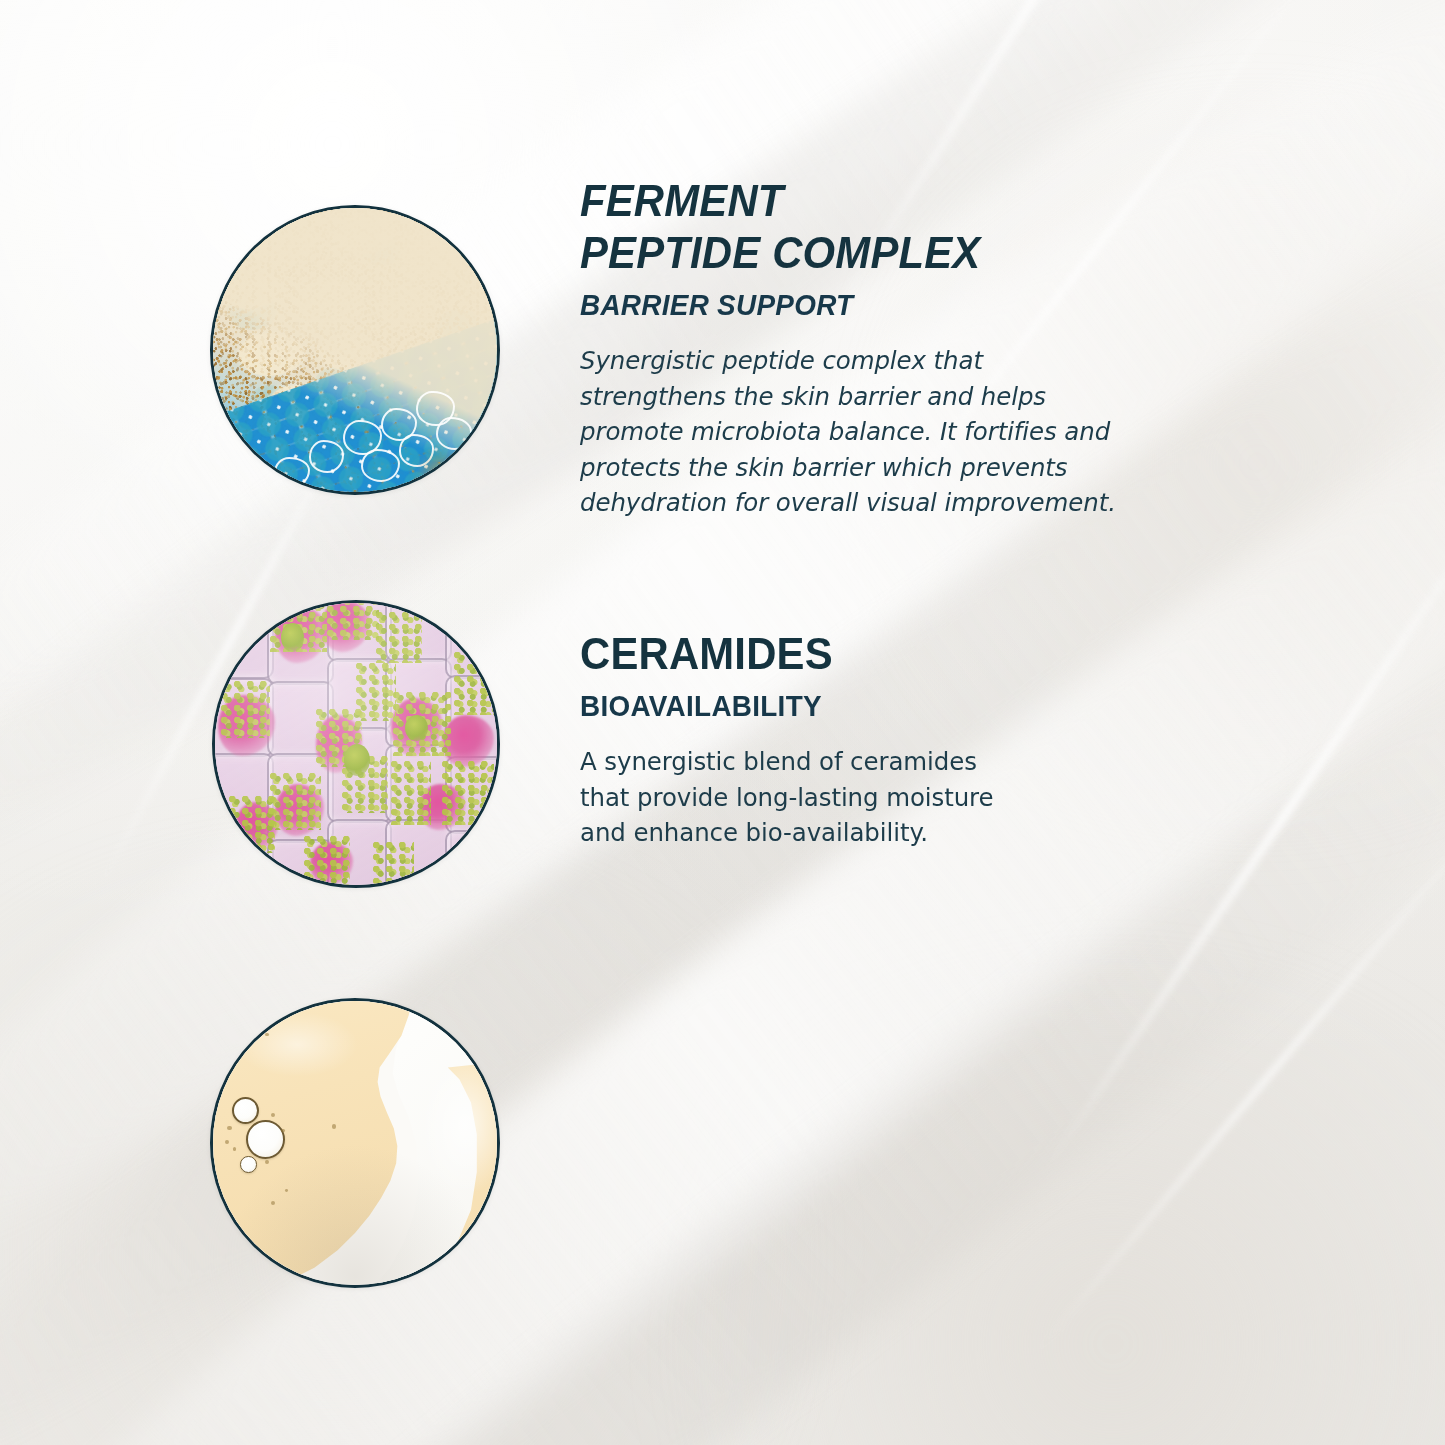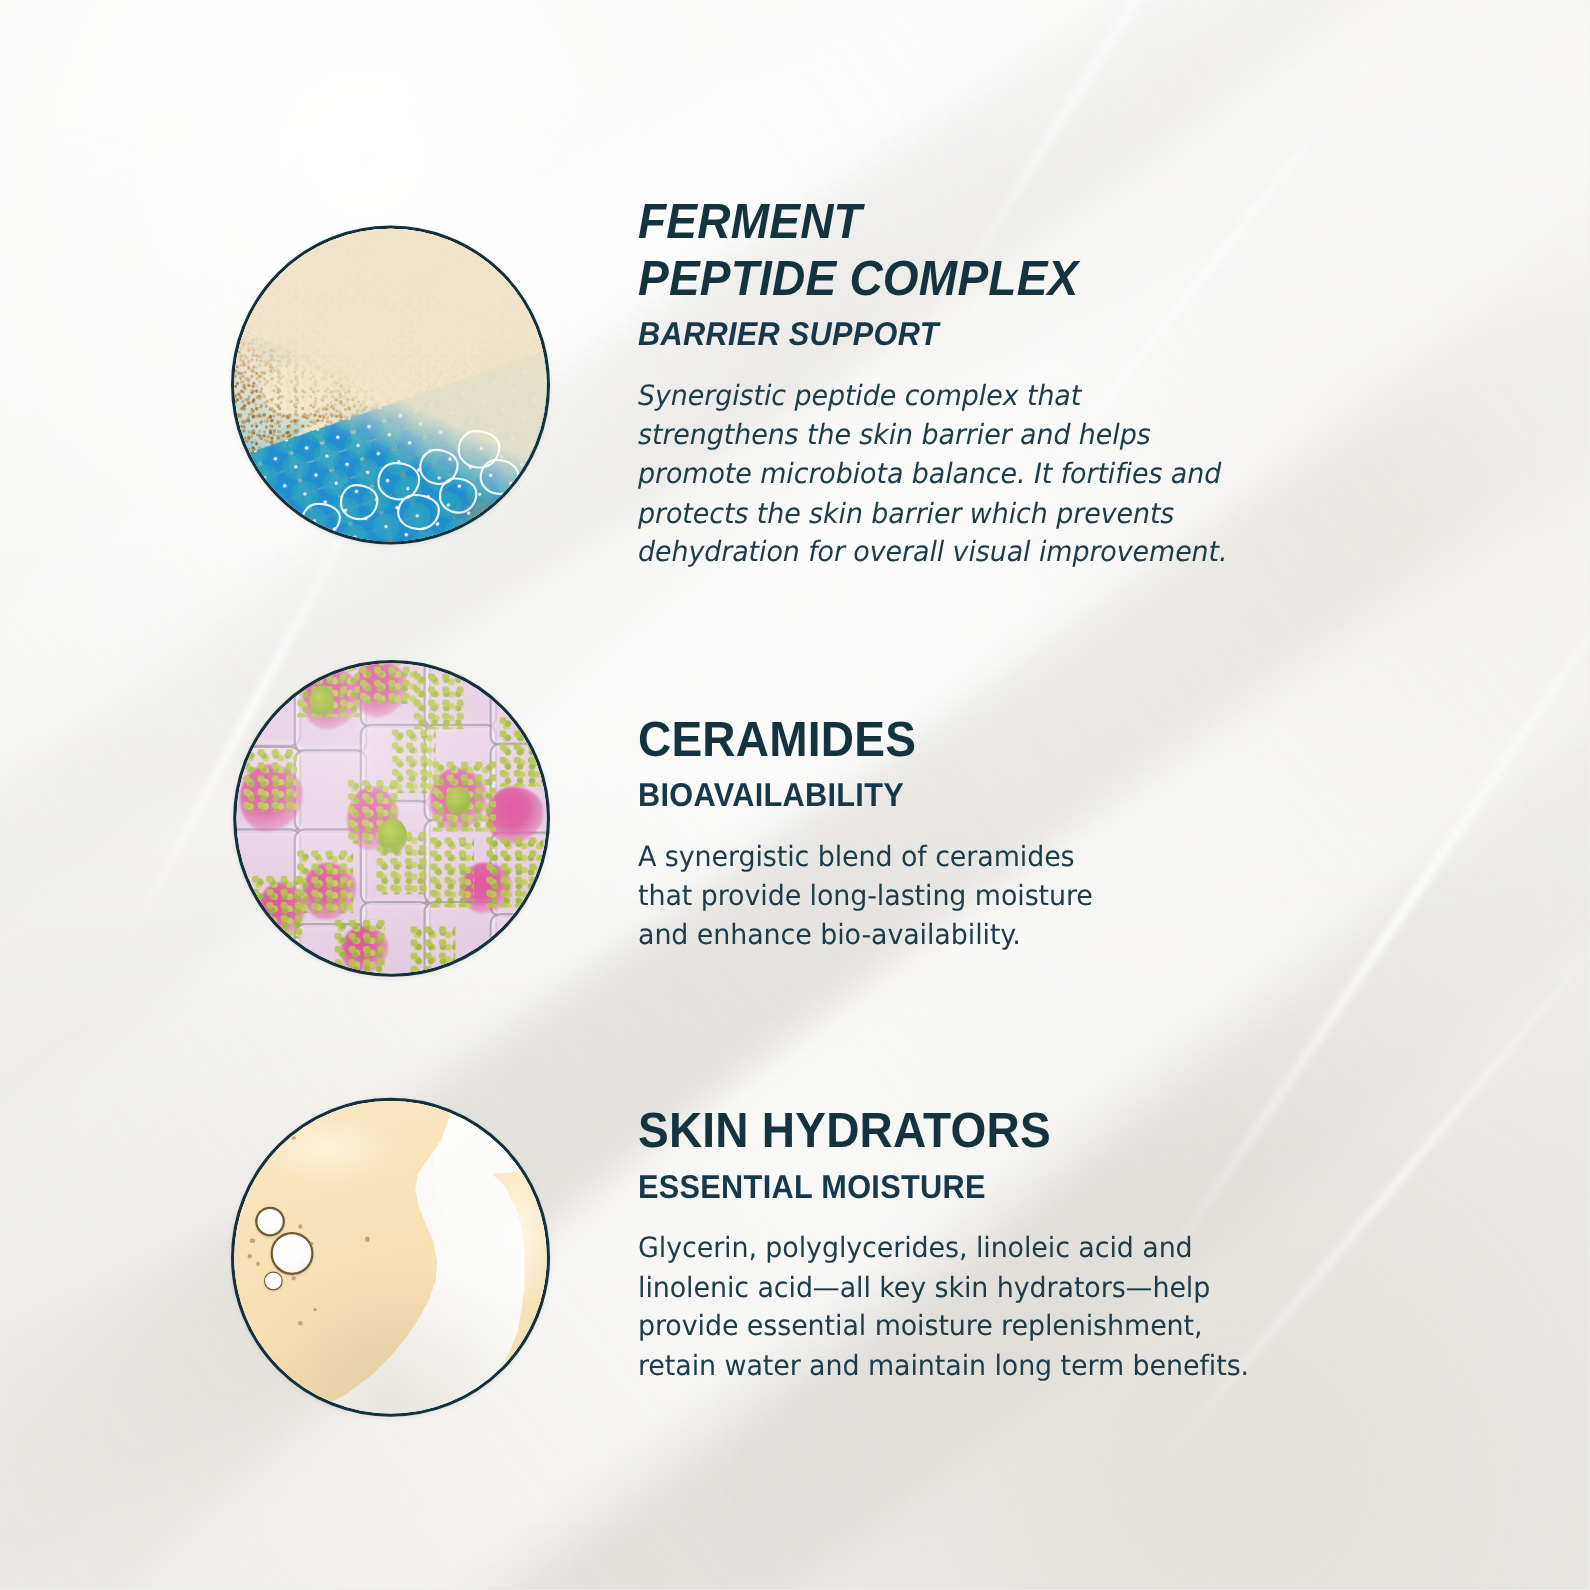--- a/index.html
+++ b/index.html
@@ -311,21 +311,21 @@
         <div class="c2-cluster" style="left:56%;top:84%;width:14%;height:16%;"></div>
 
         <div class="c2-chl" style="left:46%;top:50%;width:9%;height:11%;"></div>
         <div class="c2-chl" style="left:24%;top:8%;width:8%;height:10%;"></div>
         <div class="c2-chl" style="left:67%;top:40%;width:8%;height:9%;"></div>
 
         <div class="c2-veil"></div>
       </div>
     </div>
 
-    <div class="txt" style="left:580px;top:68px;width:700px;margin-top:18px;">
+    <div class="txt" style="left:580px;top:68px;width:700px;">
       <div class="h1">CERAMIDES</div>
       <div class="h2" style="margin-top:8px;">BIOAVAILABILITY</div>
       <div class="body" style="margin-top:20px;">A synergistic blend of ceramides
 that provide long-lasting moisture
 and enhance bio-availability.</div>
     </div>
   </div>
 
   <div class="row" style="top:980px;height:465px;">
 
@@ -349,23 +349,15 @@
         <div class="mdot" style="left:19%;top:56%;width:1.3%;height:1.3%;"></div>
         <div class="mdot" style="left:42%;top:43.5%;width:1.6%;height:1.6%;"></div>
         <div class="mdot" style="left:19%;top:12%;width:1.2%;height:1.2%;"></div>
         <div class="mdot" style="left:21%;top:70%;width:1.5%;height:1.5%;"></div>
         <div class="mdot" style="left:26%;top:66%;width:1%;height:1%;"></div>
 
         <div class="c3-shadow"></div>
       </div>
     </div>
 
-    <div class="txt" style="left:580px;top:22px;width:700px;">
-      <div class="h1">SKIN HYDRATORS</div>
-      <div class="h2" style="margin-top:8px;">ESSENTIAL MOISTURE</div>
-      <div class="body" style="margin-top:20px;">Glycerin, polyglycerides, linoleic acid and
-linolenic acid—all key skin hydrators—help
-provide essential moisture replenishment,
-retain water and maintain long term benefits.</div>
-    </div>
   </div>
 
 </div>
 
 </body></html>

